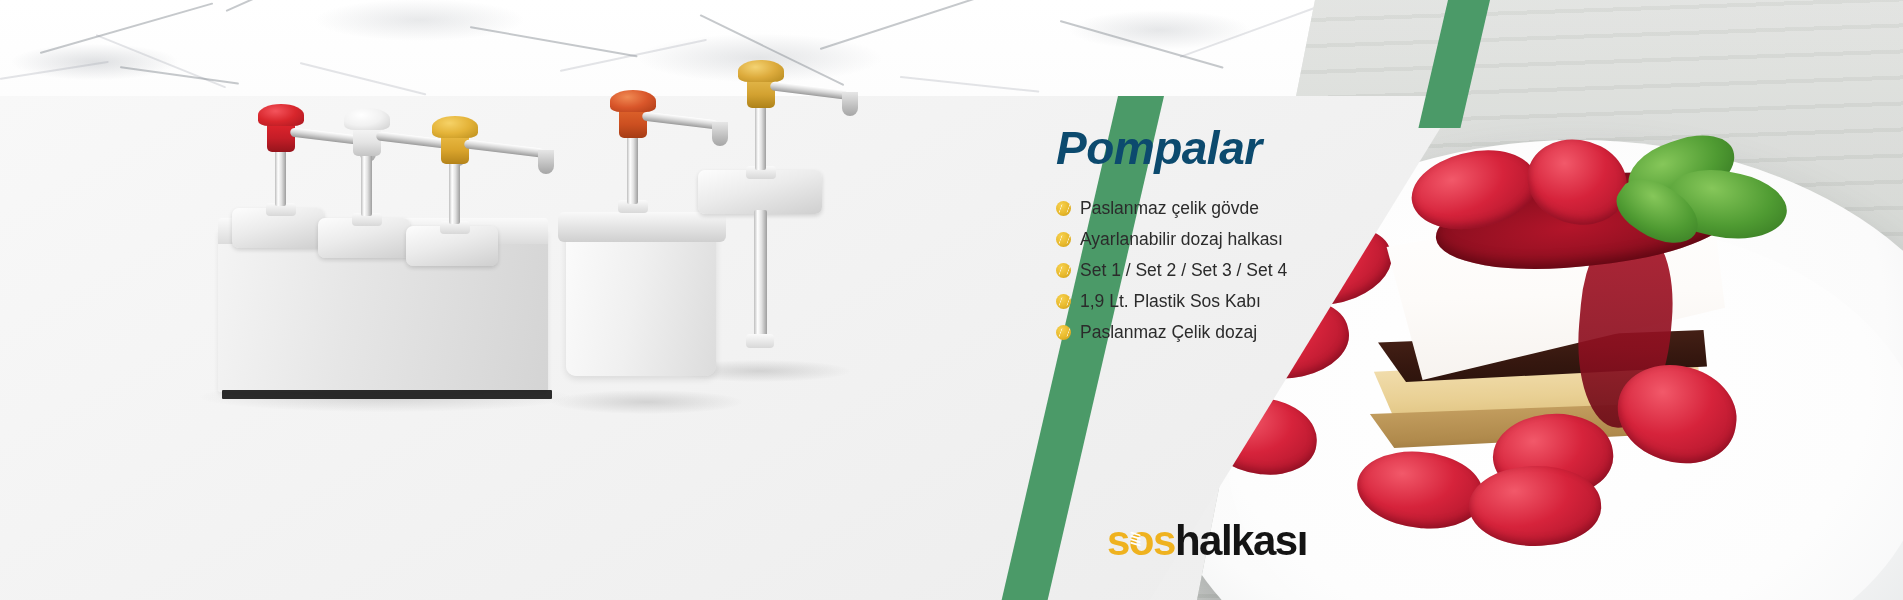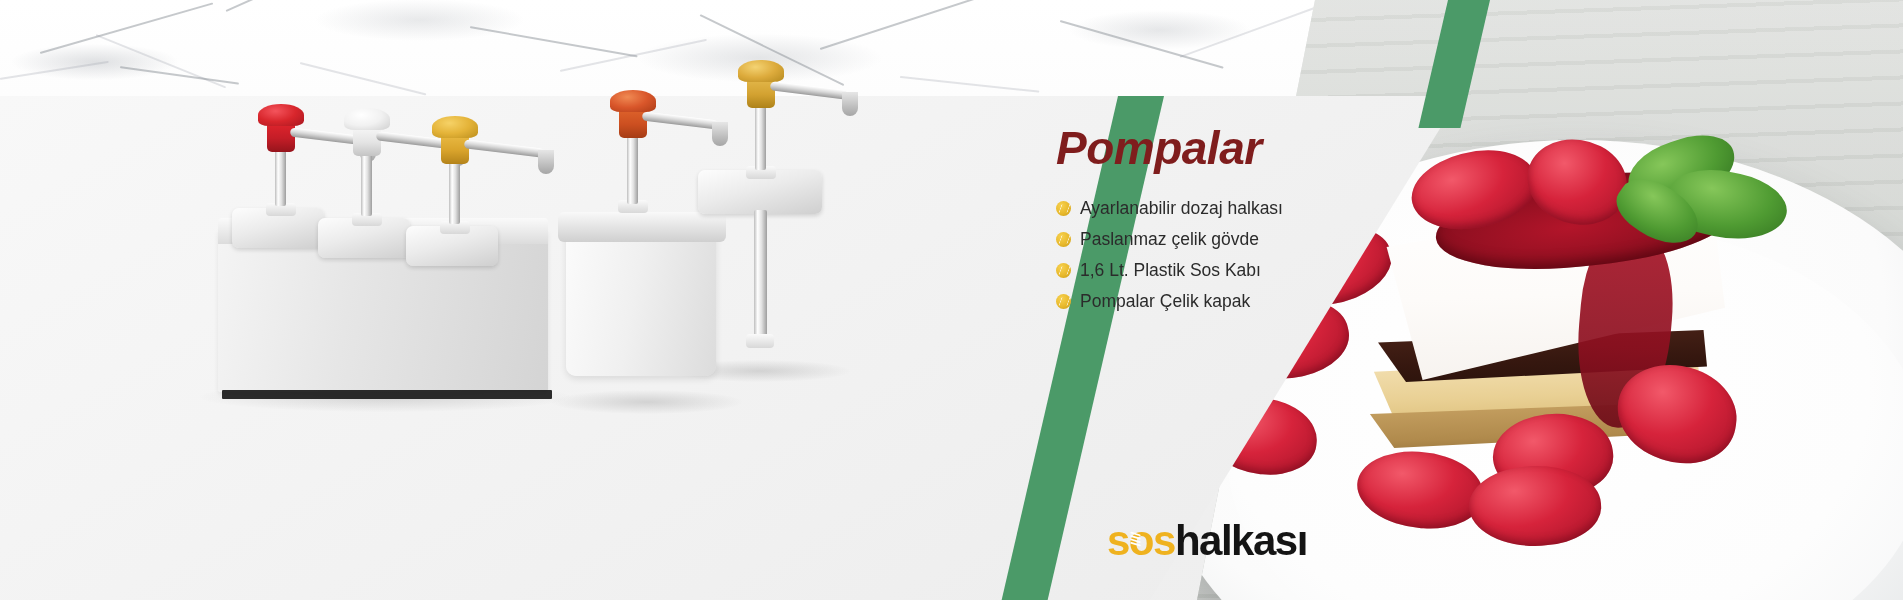--- a/index.html
+++ b/index.html
@@ -182,21 +182,21 @@
   }
 
   
   .copy { position:absolute; left:1056px; top:124px; width:380px; }
   .headline { line-height:.96; }
   .headline .l1 {
     font-size:46px; font-weight:bold; font-style:italic; color:#101010;
     letter-spacing:-.5px; white-space:nowrap;
   }
   .headline .l2 {
-    font-size:46px; font-weight:bold; font-style:italic; color:#7f1d1d;
+    font-size:46px; font-weight:bold; font-style:italic; color:#0c4a6e;
     letter-spacing:-.5px; white-space:nowrap; margin-top:2px;
   }
   .features { margin-top:26px; }
   .feat-row { display:flex; align-items:flex-start; gap:9px; margin-bottom:5px; height:26px; }
   .bullet {
     flex:0 0 auto; width:15px; height:15px; border-radius:50%; margin-top:5px;
     background:radial-gradient(circle at 35% 30%, #f7d14f 0%, #e8b92c 55%, #c99a14 100%);
     position:relative;
   }
   .bullet::after{
@@ -342,33 +342,37 @@
   </div>
 
   <div class="copy">
     <div class="headline">
       <div class="l2">Pompalar</div>
     </div>
 
     <div class="features">
       <div class="feat-row">
         <span class="bullet"></span>
+        <span class="feat-text">Paslanmaz çelik gövde</span>
+      </div>
+      <div class="feat-row">
+        <span class="bullet"></span>
         <span class="feat-text">Ayarlanabilir dozaj halkası</span>
       </div>
       <div class="feat-row">
         <span class="bullet"></span>
-        <span class="feat-text">Paslanmaz çelik gövde</span>
-      </div>
-      <div class="feat-row">
-        <span class="bullet"></span>
-        <span class="feat-text">1,6 Lt. Plastik Sos Kabı</span>
-      </div>
-      <div class="feat-row">
-        <span class="bullet"></span>
-        <span class="feat-text">Pompalar Çelik kapak</span>
+        <span class="feat-text">Set 1 / Set 2 / Set 3 / Set 4</span>
+      </div>
+      <div class="feat-row">
+        <span class="bullet"></span>
+        <span class="feat-text">1,9 Lt. Plastik Sos Kabı</span>
+      </div>
+      <div class="feat-row">
+        <span class="bullet"></span>
+        <span class="feat-text">Paslanmaz Çelik dozaj</span>
       </div>
     </div>
   </div>
 
   <div class="logo">
     <div class="logo-main">
       <span class="logo-sos">sos</span>
       <svg class="logo-coil" viewBox="0 0 20 24">
         <g fill="none" stroke="#ffffff" stroke-width="2.1" stroke-linecap="round">
           <path d="M5 4 L15 7"></path>

